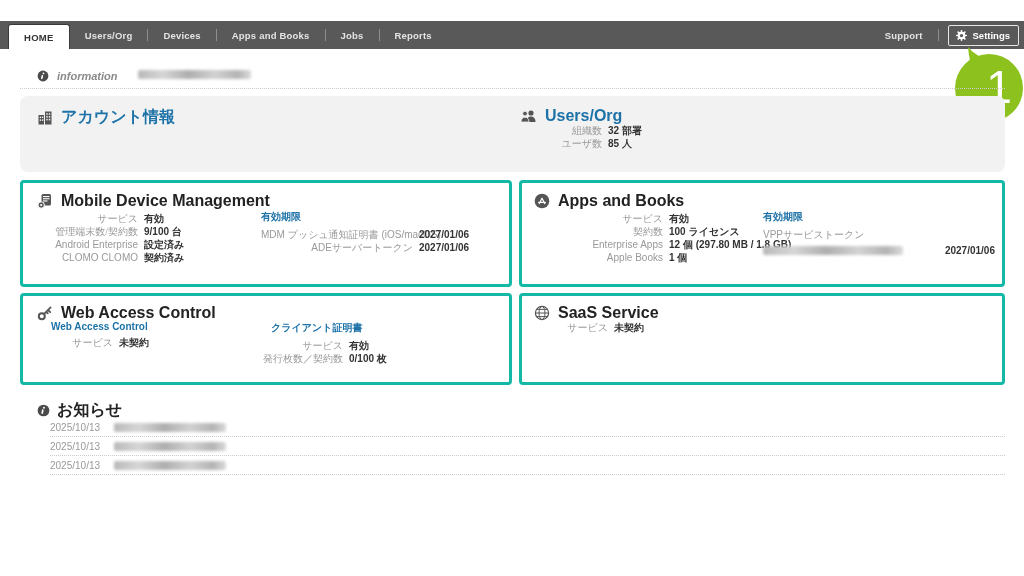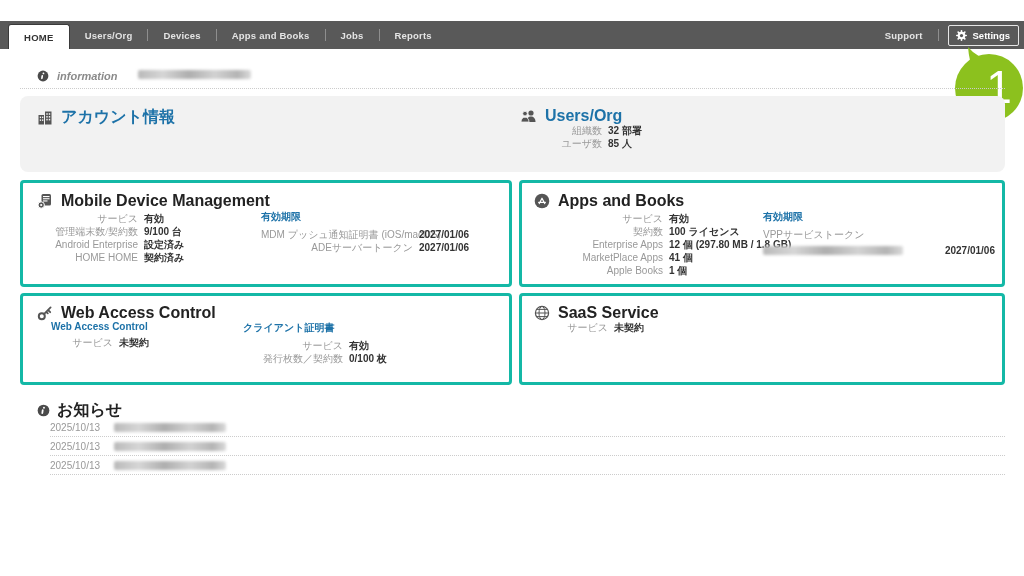--- a/index.html
+++ b/index.html
@@ -182,21 +182,21 @@
     </div>
     <div class="row">
       <span class="lbl" style="width:105px;font-family:Liberation Serif, serif;">管理端末数/契約数</span>
       <span class="val">9/100 台</span>
     </div>
     <div class="row">
       <span class="lbl" style="width:105px;">Android Enterprise</span>
       <span class="val">設定済み</span>
     </div>
     <div class="row">
-      <span class="lbl" style="width:105px;">HOME HOME</span>
+      <span class="lbl" style="width:105px;">CLOMO CLOMO</span>
       <span class="val">契約済み</span>
     </div>
   </div>
 
   <div class="rows" style="left:238px; top:27px;">
     <div class="blink">有効期限</div>
     <div style="height:4px;"></div>
     <div class="row">
       <span class="lbl" style="width:152px;">MDM プッシュ通知証明書 (iOS/macOS)</span>
       <span class="val">2027/01/06</span>
@@ -224,24 +224,20 @@
       <span class="lbl" style="width:131px;">サービス</span>
       <span class="val">有効</span>
     </div>
     <div class="row">
       <span class="lbl" style="width:131px;">契約数</span>
       <span class="val">100 ライセンス</span>
     </div>
     <div class="row">
       <span class="lbl" style="width:131px;">Enterprise Apps</span>
       <span class="val">12 個 (297.80 MB / 1.8 GB)</span>
-    </div>
-    <div class="row">
-      <span class="lbl" style="width:131px;">MarketPlace Apps</span>
-      <span class="val">41 個</span>
     </div>
     <div class="row">
       <span class="lbl" style="width:131px;">Apple Books</span>
       <span class="val">1 個</span>
     </div>
   </div>
 
   <div class="rows" style="left:241px; top:27px; width:232px;">
     <div class="blink">有効期限</div>
     <div style="height:4px;"></div>
@@ -270,21 +266,21 @@
   <div class="rows" style="left:28px; top:25px;">
     <div class="blink">Web Access Control</div>
     <div style="height:4px;"></div>
     <div class="row">
       <span class="lbl" style="width:62px;">サービス</span>
       <span class="val">未契約</span>
     </div>
   </div>
 
   <div class="rows" style="left:160px; top:25px;">
-    <div class="blink" style="margin-left:60px;">クライアント証明書</div>
+    <div class="blink" style="margin-left:88px;">クライアント証明書</div>
     <div style="height:4px;"></div>
     <div class="row">
       <span class="lbl" style="width:160px;">サービス</span>
       <span class="val">有効</span>
     </div>
     <div class="row">
       <span class="lbl" style="width:160px;">発行枚数／契約数</span>
       <span class="val">0/100 枚</span>
     </div>
   </div>

